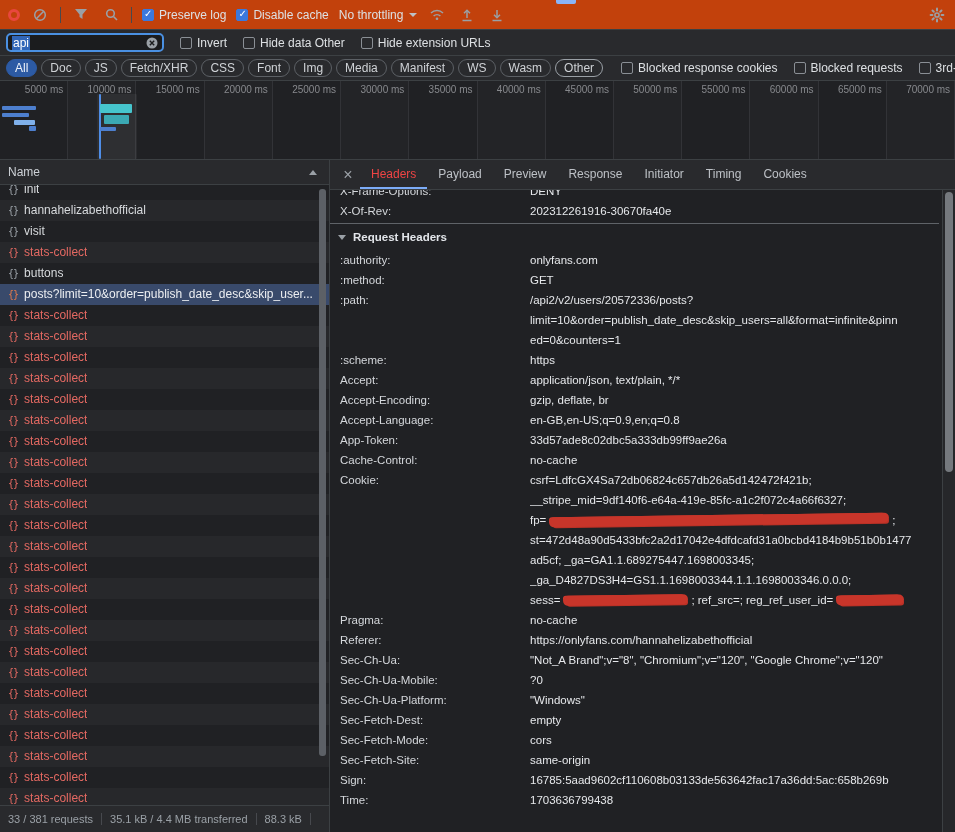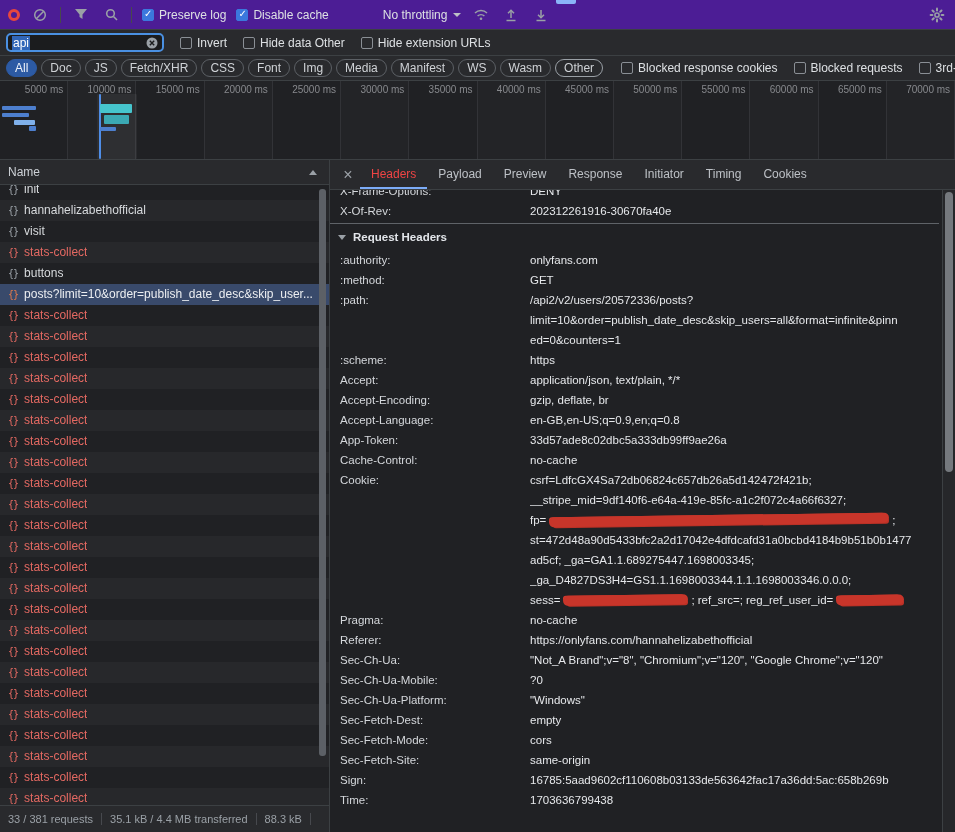--- a/index.html
+++ b/index.html
@@ -5,37 +5,37 @@
   * { box-sizing: border-box; margin: 0; padding: 0; }
   html,body { width:955px; height:832px; overflow:hidden; }
   body {
     background:#202124; color:#e8eaed;
     font-family:"Liberation Sans","DejaVu Sans",sans-serif;
     font-size:12px; -webkit-font-smoothing:antialiased;
   }
   .dt { width:955px; height:832px; display:flex; flex-direction:column; position:relative; }
 
   
-  .tb1 { flex:0 0 30px; background:#4c1d95; border-bottom:1px solid #3c4043;
+  .tb1 { flex:0 0 30px; background:#c2410c; border-bottom:1px solid #3c4043;
          display:flex; align-items:center; gap:10px; padding:0 8px; position:relative; }
   .tb2 { flex:0 0 26px; background:#292a2d; border-bottom:1px solid #3c4043;
          display:flex; align-items:center; gap:16px; padding:0 6px; }
   .tb3 { flex:0 0 25px; background:#292a2d; border-bottom:1px solid #3c4043;
          display:flex; align-items:center; padding:0 6px; }
   .sep { width:1px; height:16px; background:#47494d; flex:0 0 1px; }
   .spacer { flex:1; }
   .iconbtn { display:inline-flex; align-items:center; justify-content:center; width:20px; height:20px; cursor:pointer; }
   .rec { width:12px; height:12px; border-radius:50%; border:3px solid #e8473e; flex:0 0 12px; cursor:pointer; }
   .blue-strip { position:absolute; left:556px; top:0; width:20px; height:4px; background:#8ab4f8; border-radius:0 0 2px 2px; }
 
   .cb { display:inline-flex; align-items:center; gap:5px; color:#dde0e3; cursor:pointer; white-space:nowrap; }
   .bx { width:12px; height:12px; border:1px solid #8a8f95; border-radius:2px; position:relative; flex:0 0 12px; background:transparent; }
   .bx.checked { background:#3b78dd; border-color:#3b78dd; }
   .bx.checked::after { content:"\2713"; position:absolute; left:1px; top:-2px; font-size:10px; font-weight:bold; color:#fff; }
-  .select { display:inline-flex; align-items:center; gap:6px; color:#dde0e3; cursor:pointer;margin-left:44px; }
+  .select { display:inline-flex; align-items:center; gap:6px; color:#dde0e3; cursor:pointer; }
   .caret { width:0; height:0; border-left:4px solid transparent; border-right:4px solid transparent; border-top:4px solid #bdc1c6; }
 
   .finput { width:158px; height:19px; border:2px solid #4a90e2; border-radius:5px; background:#1b1c1e;
             display:flex; align-items:center; gap:4px; padding:0 4px; }
   .fsel { background:#3166b8; color:#fff; line-height:14px; padding:0 1px; }
   .fclear { margin-left:auto; display:inline-flex; cursor:pointer; }
 
   .chips { display:flex; align-items:center; }
   .chip { height:18px; display:inline-flex; align-items:center; padding:0 8px; margin-right:4px;
           border-radius:9px; border:1px solid #5c6065; color:#cfd2d6; cursor:pointer; white-space:nowrap; }

